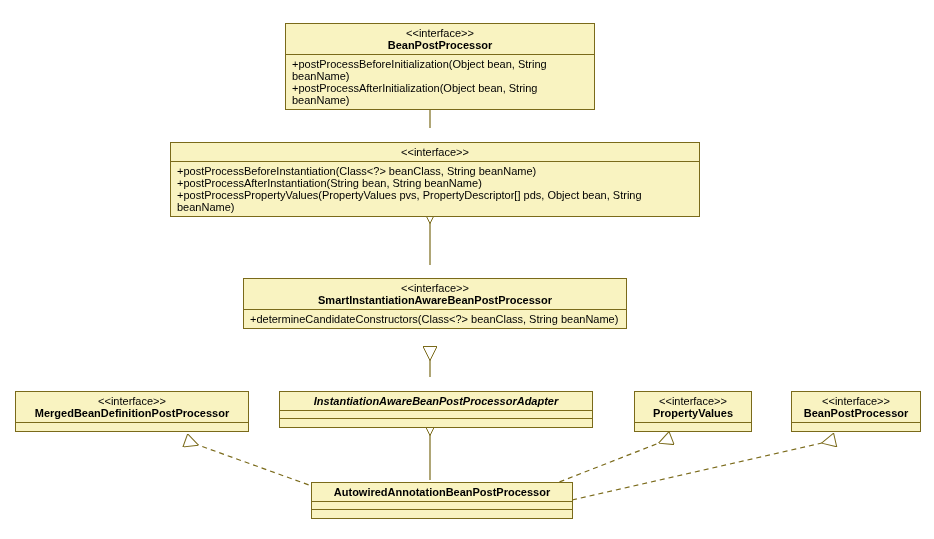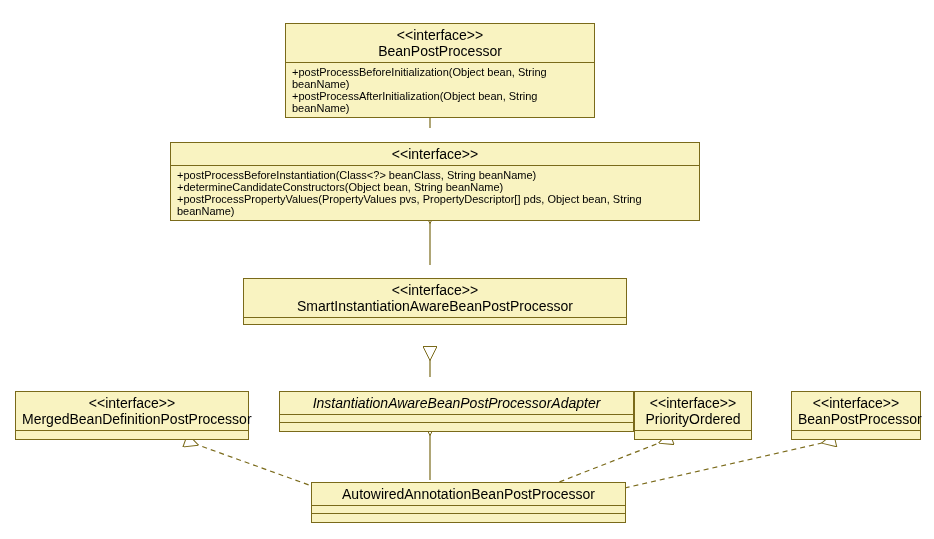--- a/index.html
+++ b/index.html
@@ -17,22 +17,22 @@
     position: absolute;
     background: #f9f3c1;
     border: 1px solid #7a6a1a;
   }
   .section {
     border-bottom: 1px solid #7a6a1a;
     padding: 3px 6px;
   }
   .section:last-child { border-bottom: none; }
   .centered { text-align: center; }
-  .stereo { font-size: 14px; }
-  .name { font-weight: normal; font-size: 14px; }
+  .stereo { font-size: 11px; }
+  .name { font-weight: bold; font-size: 11px; }
   .italic { font-style: italic; }
   .empty { height: 8px; }
   svg.conn {
     position: absolute;
     left: 0; top: 0;
     width: 934px; height: 539px;
     pointer-events: none;
   }
 </style>
 </head>
@@ -65,65 +65,66 @@
     <div>+postProcessAfterInitialization(Object bean, String beanName)</div>
   </div>
 </div>
 
 <div class="box" style="left:170px; top:142px; width:530px;">
   <div class="section centered">
     <div class="stereo">&lt;&lt;interface&gt;&gt;</div>
   </div>
   <div class="section">
     <div>+postProcessBeforeInstantiation(Class&lt;?&gt; beanClass, String beanName)</div>
-    <div>+determineCandidateConstructors(Object bean, String beanName)</div>
+    <div>+postProcessAfterInstantiation(String bean, String beanName)</div>
     <div>+postProcessPropertyValues(PropertyValues pvs, PropertyDescriptor[] pds, Object bean, String beanName)</div>
   </div>
 </div>
 
 <div class="box" style="left:243px; top:278px; width:384px;">
   <div class="section centered">
     <div class="stereo">&lt;&lt;interface&gt;&gt;</div>
     <div class="name">SmartInstantiationAwareBeanPostProcessor</div>
   </div>
   <div class="section">
+    <div>+determineCandidateConstructors(Class&lt;?&gt; beanClass, String beanName)</div>
   </div>
 </div>
 
-<div class="box" style="left:279px; top:391px; width:355px;">
+<div class="box" style="left:279px; top:391px; width:314px;">
   <div class="section centered">
     <div class="name italic">InstantiationAwareBeanPostProcessorAdapter</div>
   </div>
   <div class="section empty"></div>
   <div class="section empty"></div>
 </div>
 
 <div class="box" style="left:15px; top:391px; width:234px;">
   <div class="section centered">
     <div class="stereo">&lt;&lt;interface&gt;&gt;</div>
     <div class="name">MergedBeanDefinitionPostProcessor</div>
   </div>
   <div class="section empty"></div>
 </div>
 
 <div class="box" style="left:634px; top:391px; width:118px;">
   <div class="section centered">
     <div class="stereo">&lt;&lt;interface&gt;&gt;</div>
-    <div class="name">PriorityOrdered</div>
+    <div class="name">PropertyValues</div>
   </div>
   <div class="section empty"></div>
 </div>
 
 <div class="box" style="left:791px; top:391px; width:130px;">
   <div class="section centered">
     <div class="stereo">&lt;&lt;interface&gt;&gt;</div>
     <div class="name">BeanPostProcessor</div>
   </div>
   <div class="section empty"></div>
 </div>
 
-<div class="box" style="left:311px; top:482px; width:315px;">
+<div class="box" style="left:311px; top:482px; width:262px;">
   <div class="section centered">
     <div class="name">AutowiredAnnotationBeanPostProcessor</div>
   </div>
   <div class="section empty"></div>
   <div class="section empty"></div>
 </div>
 
 </body></html>

